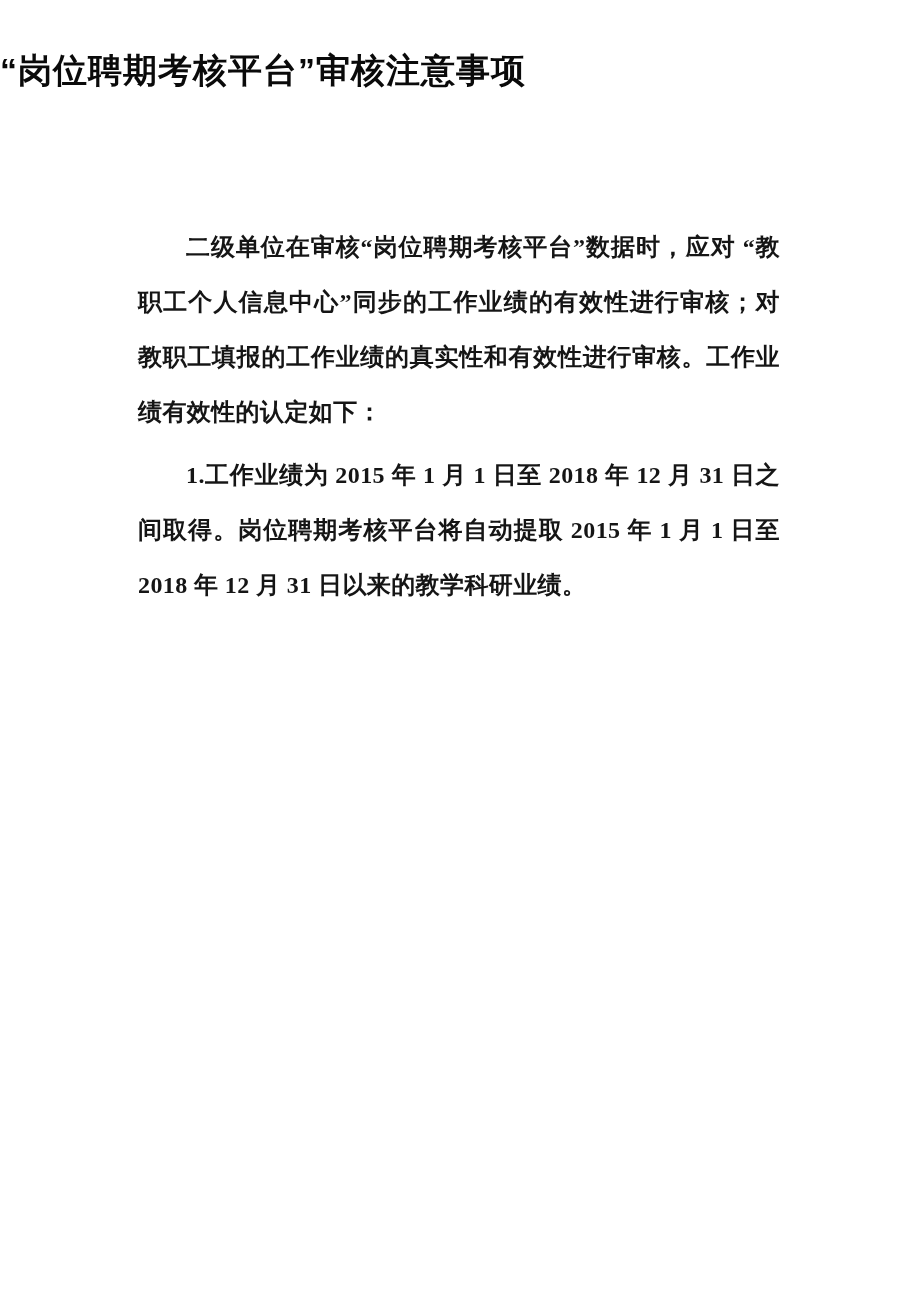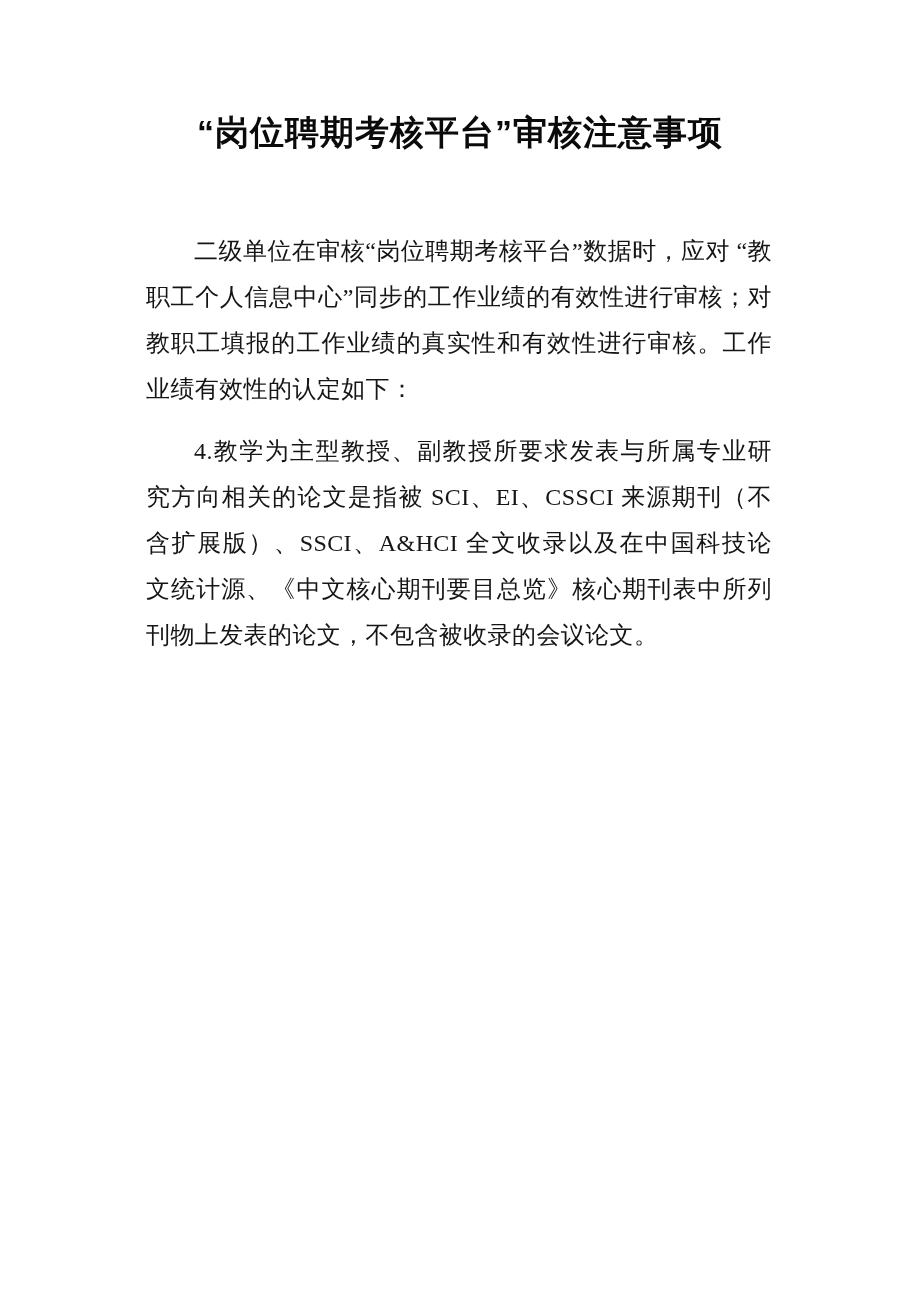--- a/index.html
+++ b/index.html
@@ -10,52 +10,52 @@
   .page {
     position: relative;
     width: 920px;
     height: 1302px;
     background: #ffffff;
     overflow: hidden;
     font-family: "Liberation Serif", "DejaVu Serif", serif;
     color: #111111;
   }
   .doc-title {
-    margin: 8px;
-    padding-top: 102px;
-    text-align: center;
+    margin: 0;
+    padding-top: 48px;
     font-family: "Liberation Sans", "DejaVu Sans", sans-serif;
     font-size: 34px;
     font-weight: 700;
     letter-spacing: 1px;
     color: #0a0a0a;
   }
   .doc-body {
     position: absolute;
     top: 212px;
     left: 130px;
     width: 658px;
   }
   .doc-body p {
-    margin: 16px;
+    margin: 8px;
     font-size: 24px;
-    line-height: 46px;
+    line-height: 55px;
     text-align: justify;
     text-justify: inter-ideograph;
     text-indent: 2em;
     letter-spacing: 0.4px;
     word-break: break-all;
     color: #151515;
+    font-weight: bold;
   }
 </style>
 </head>
 <body>
 
 <div class="page">
 
   <h1 class="doc-title">“岗位聘期考核平台”审核注意事项</h1>
 
   <div class="doc-body">
     <p>二级单位在审核“岗位聘期考核平台”数据时，应对 “教职工个人信息中心”同步的工作业绩的有效性进行审核；对教职工填报的工作业绩的真实性和有效性进行审核。工作业绩有效性的认定如下：</p>
-    <p>4.教学为主型教授、副教授所要求发表与所属专业研究方向相关的论文是指被 SCI、EI、CSSCI 来源期刊（不含扩展版）、SSCI、A&amp;HCI 全文收录以及在中国科技论文统计源、《中文核心期刊要目总览》核心期刊表中所列刊物上发表的论文，不包含被收录的会议论文。</p>
+    <p>1.工作业绩为 2015 年 1 月 1 日至 2018 年 12 月 31 日之间取得。岗位聘期考核平台将自动提取 2015 年 1 月 1 日至 2018 年 12 月 31 日以来的教学科研业绩。</p>
   </div>
 
 </div>
 
 </body></html>

